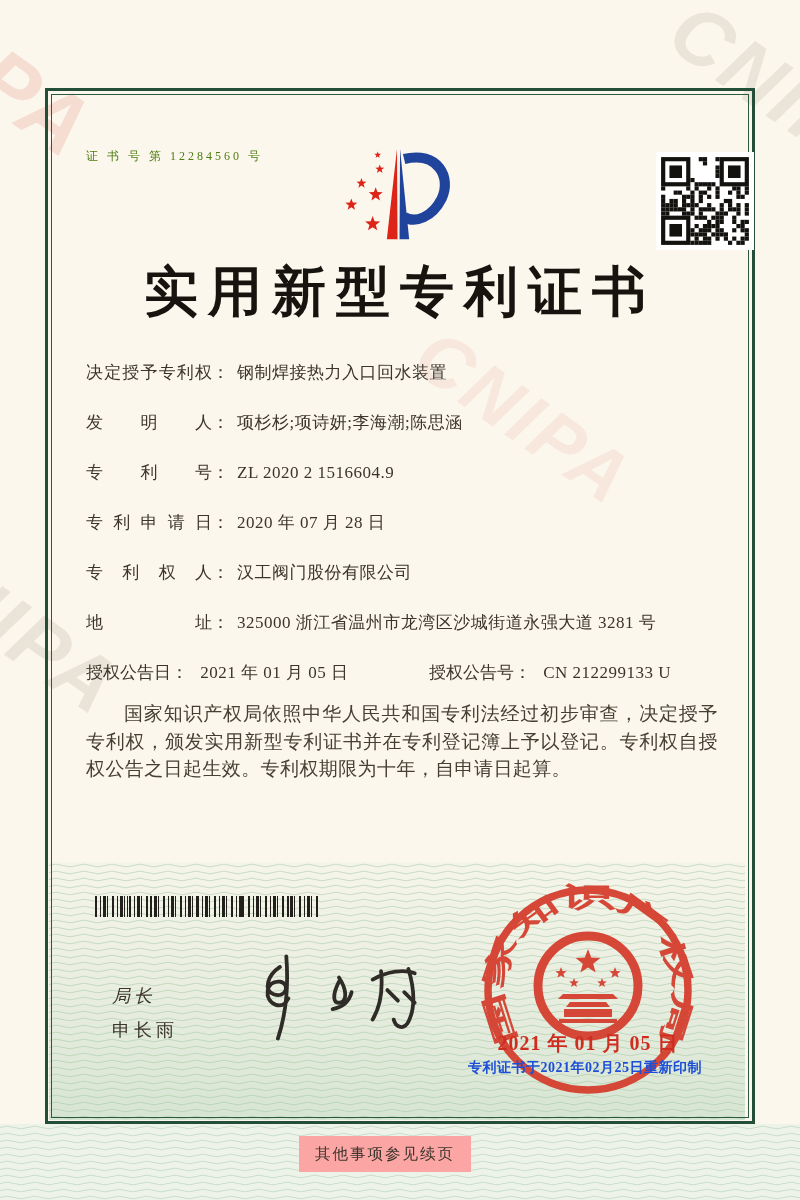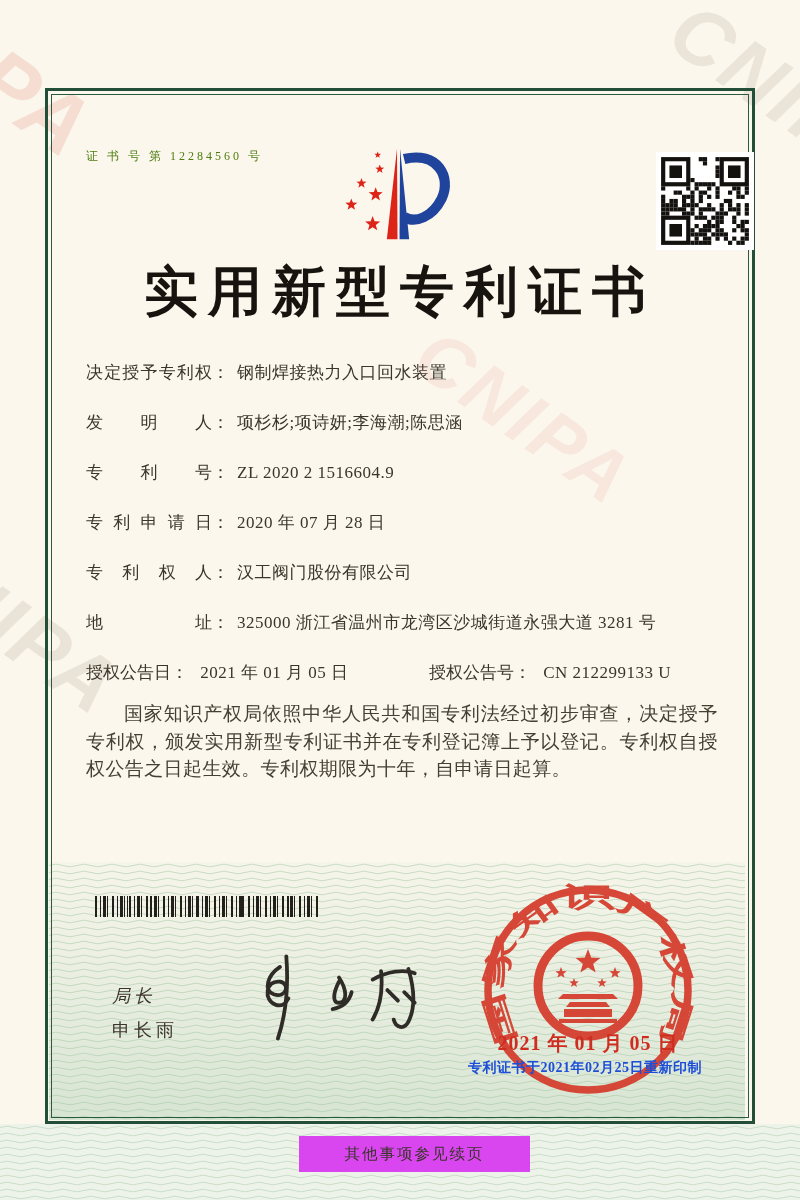--- a/index.html
+++ b/index.html
@@ -57,21 +57,21 @@
   .issuer-title{position:absolute;left:112px;top:984px;font-size:18px;letter-spacing:4px;font-style:italic;}
   .issuer-name{position:absolute;left:112px;top:1018px;font-size:18px;letter-spacing:4px;}
   .signature{position:absolute;left:245px;top:948px;width:190px;height:100px;}
   .seal{position:absolute;left:478px;top:880px;width:220px;height:220px;mix-blend-mode:multiply;opacity:.93;}
   .seal-date{position:absolute;left:478px;top:1030px;width:220px;text-align:center;
              font-size:20px;font-weight:700;color:#cf2d20;letter-spacing:1px;}
   .reprint{position:absolute;left:468px;top:1059px;width:246px;
            font-size:14px;font-weight:700;color:#1d4ed8;letter-spacing:.5px;}
   .page-info{position:absolute;left:45px;top:1090px;width:704px;text-align:center;font-size:15px;letter-spacing:2px;}
 
-  .cont-note{position:absolute;left:299px;top:1136px;width:231px;height:36px;background:#d946ef;
+  .cont-note{position:absolute;left:299px;top:1136px;width:172px;height:36px;background:#fca5a5;
              z-index:4;display:flex;align-items:center;justify-content:center;
              font-size:15.5px;letter-spacing:2px;color:#3a342a;}
 </style>
 </head>
 <body>
 
 <div class="wm wm-tl">CNIPA</div>
 <div class="wm wm-tr">CNIPA</div>
 <div class="wm wm-mid">CNIPA</div>
 <div class="wm wm-left">CNIPA</div>

